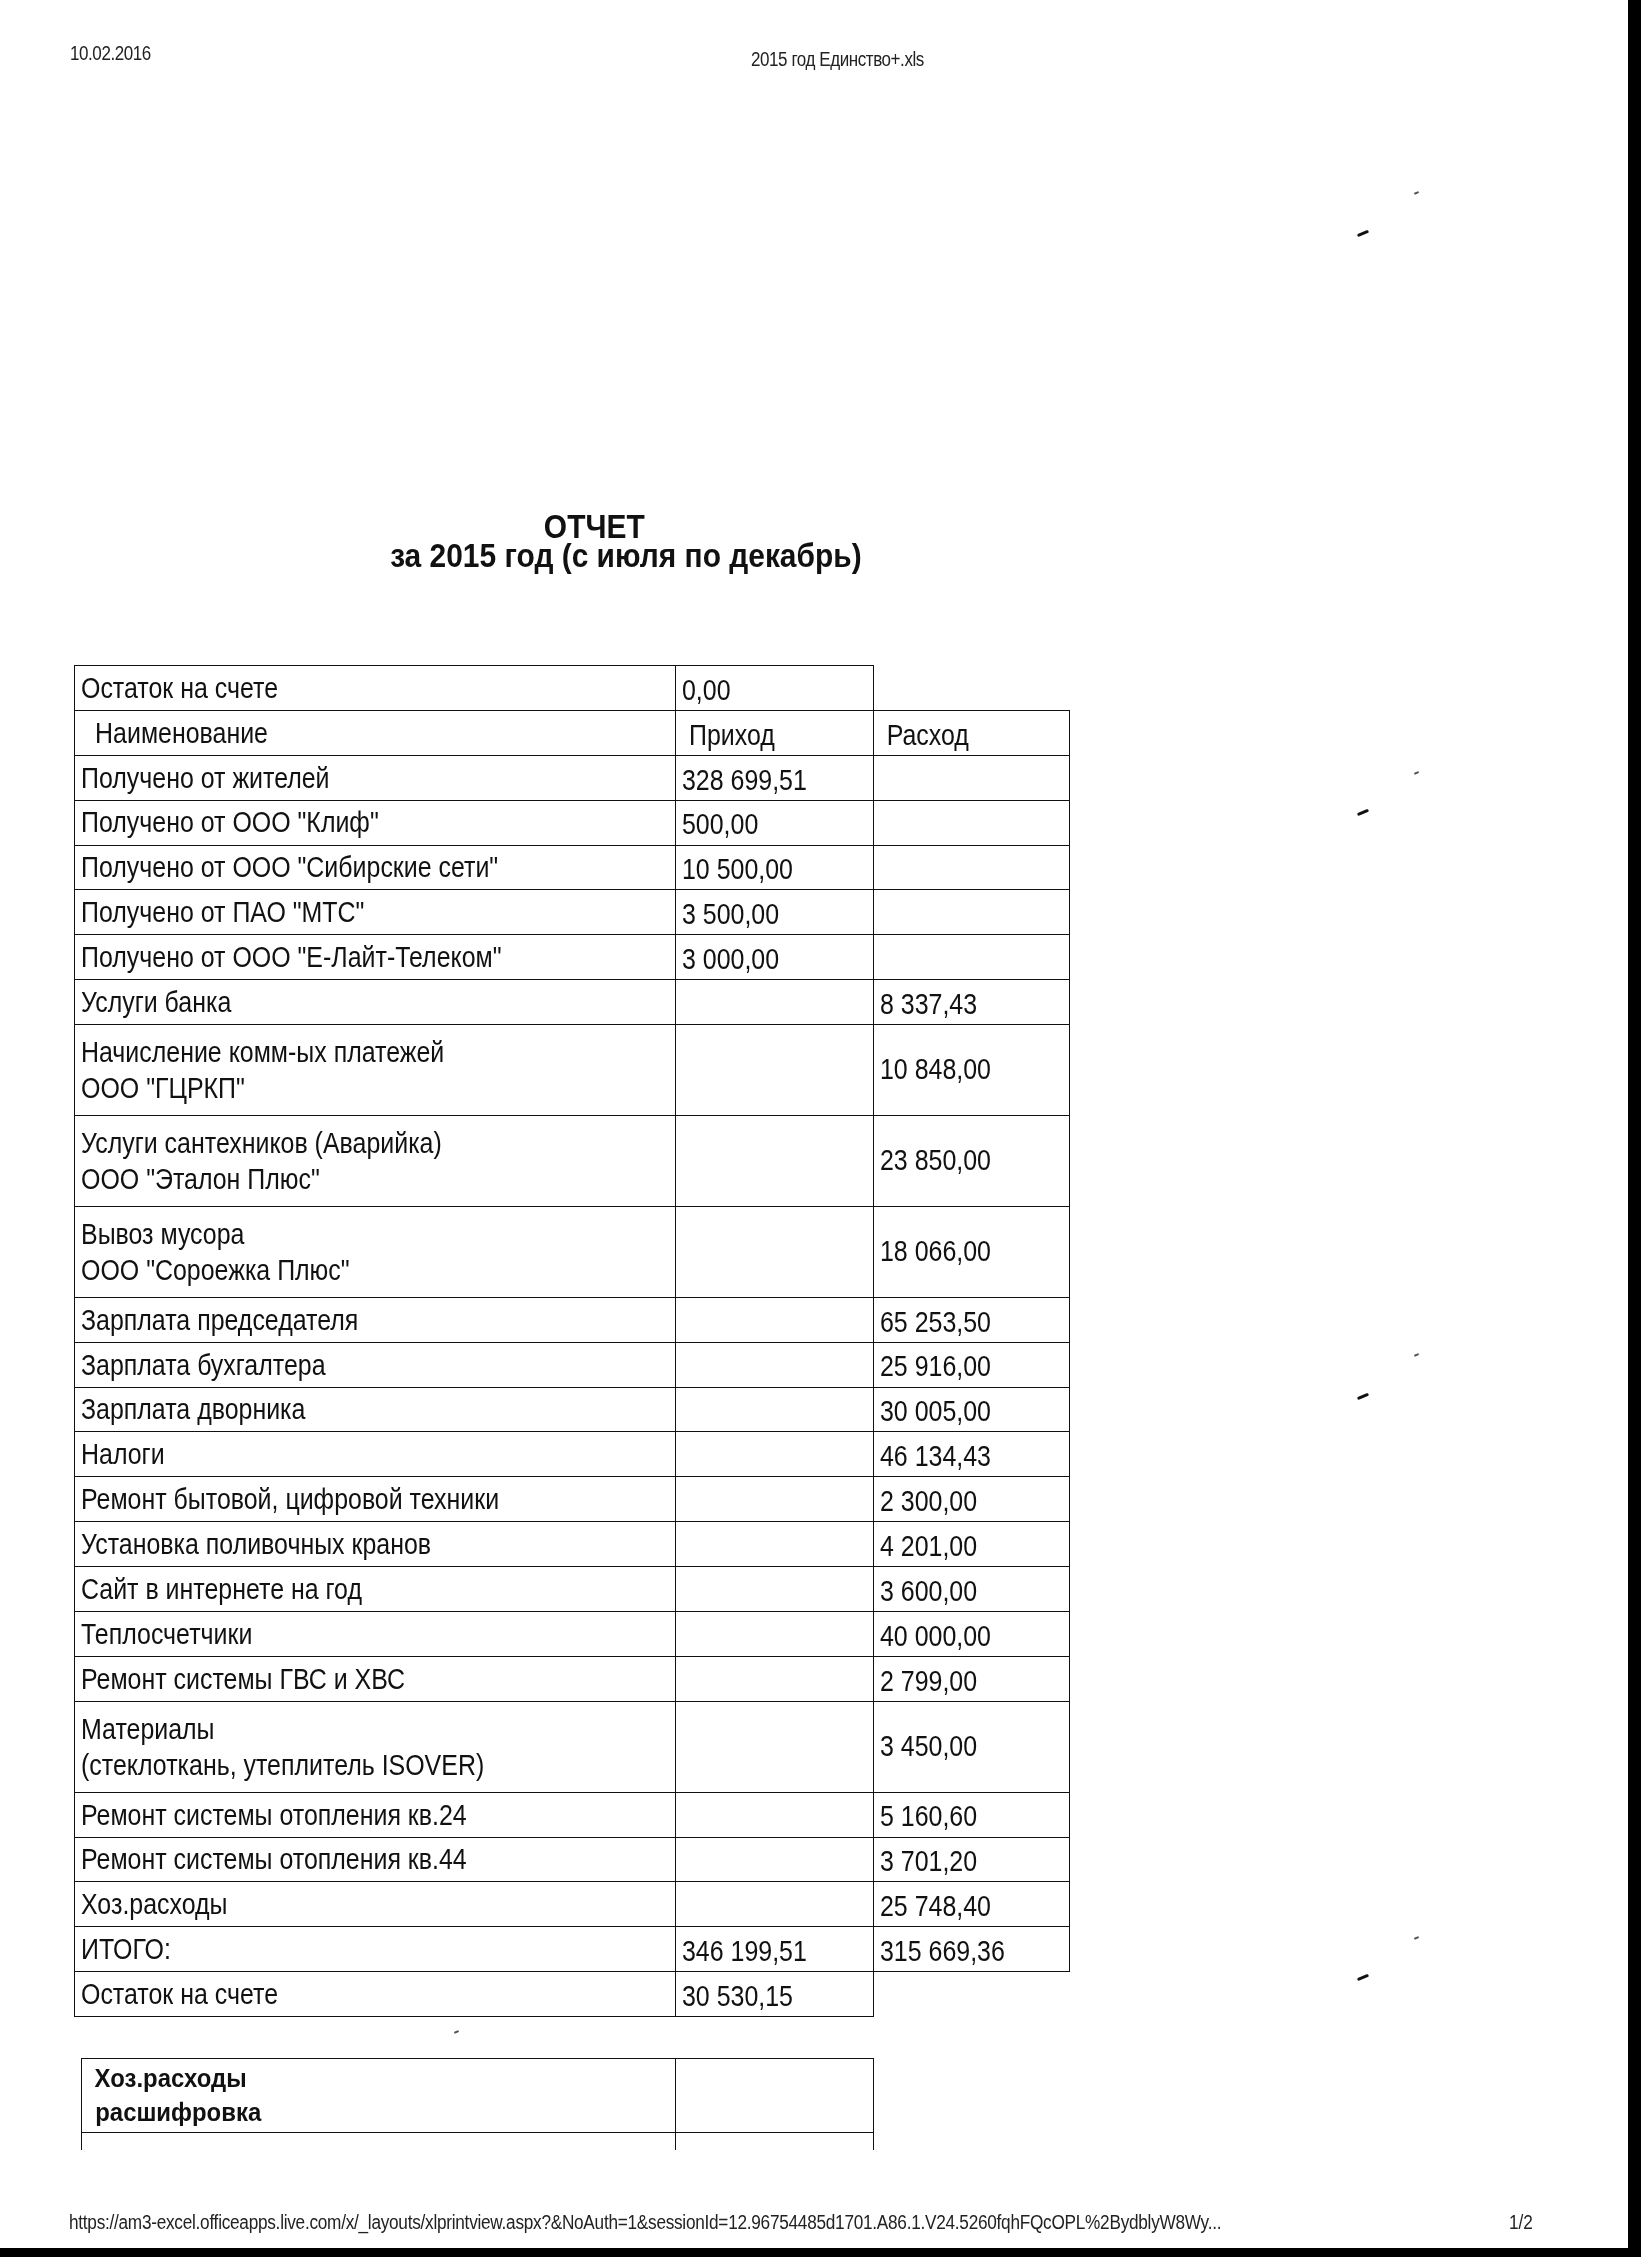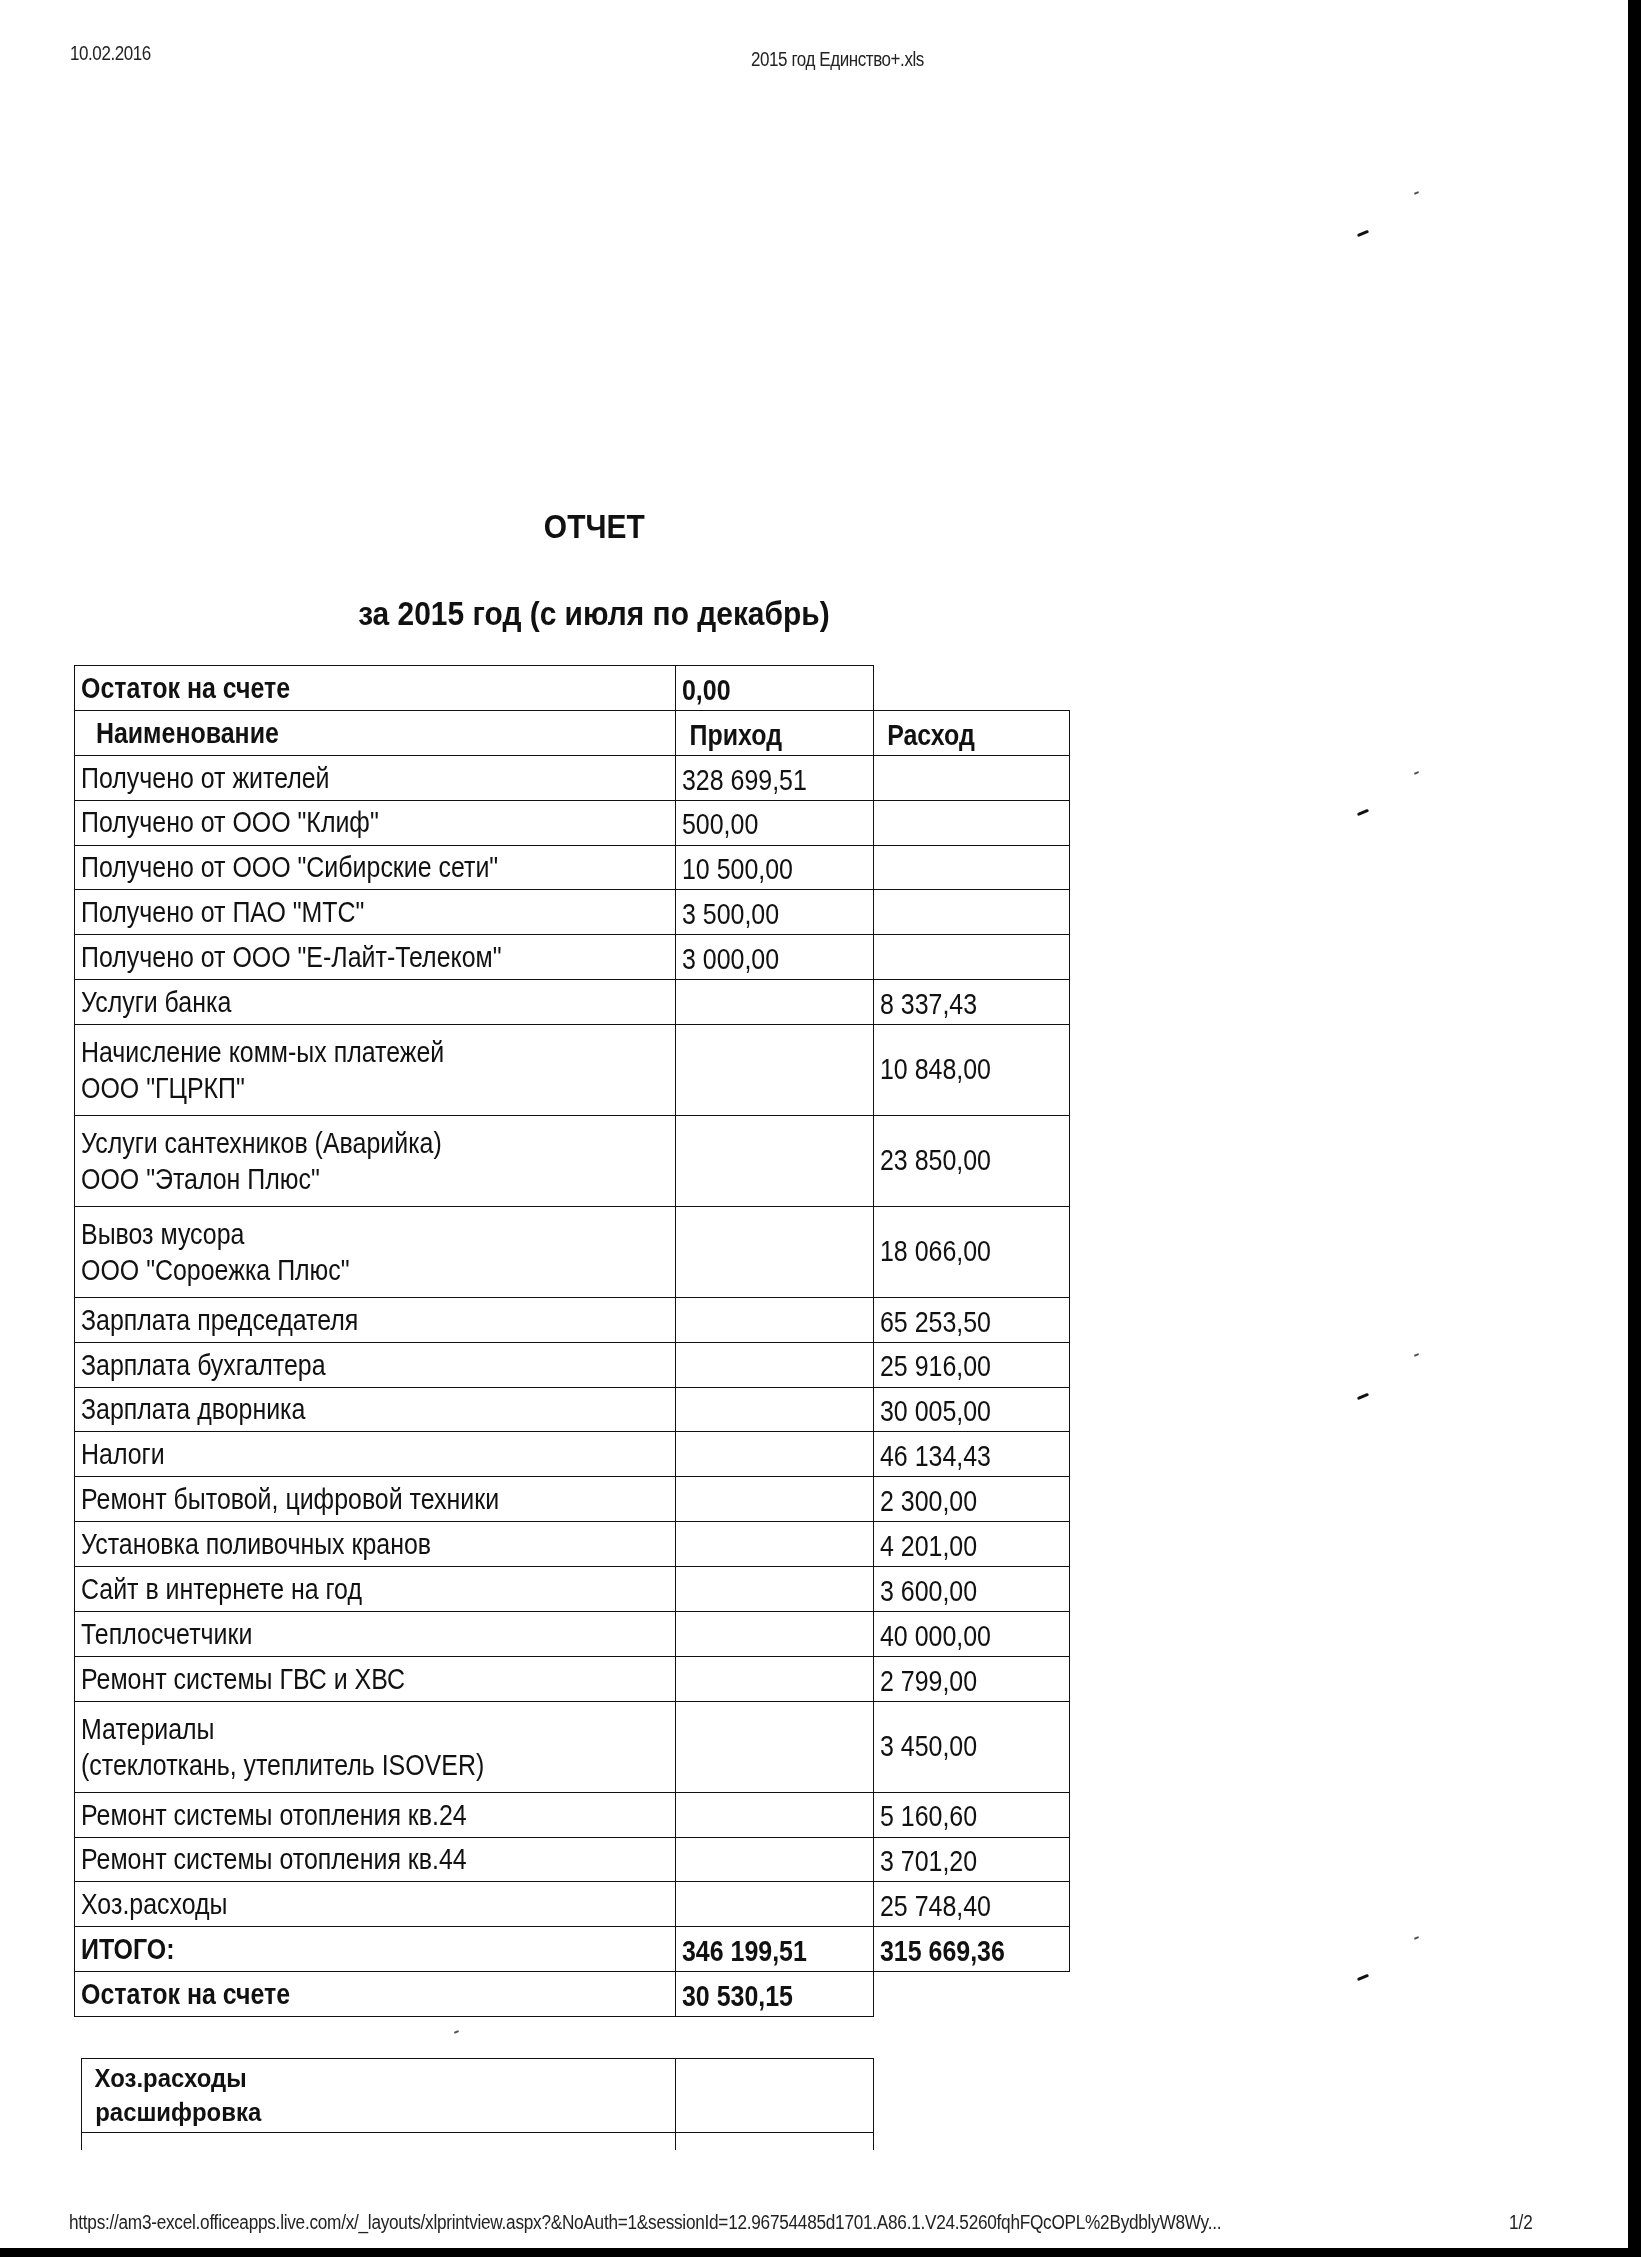--- a/index.html
+++ b/index.html
@@ -11,21 +11,21 @@
   .speck { position: absolute; width: 11.6px; height: 2.9px; background: #111; transform: rotate(-22deg); border-radius: 1.9px; }
   .speck.small { width: 4.8px; height: 1.9px; background: #555; }
   .title { position: absolute; left: 0; width: 1188px; text-align: center; font-weight: bold; font-size: 34px; white-space: nowrap; }
   .title span { display: inline-block; transform: scaleX(0.88); }
 
   table { border-collapse: collapse; position: absolute; table-layout: fixed; }
   td { border: 1.9px solid #111; padding: 0 5.8px; font-size: 29px; vertical-align: middle; white-space: nowrap; overflow: hidden; line-height: 1.25; }
   td .t { display: inline-block; transform: scaleX(0.86); transform-origin: left center; }
   td.c { }
   td.c .t { transform-origin: center center; }
-  td.b { font-weight: bold; }
+  td.b { font-weight: normal; }
   td.noborder { border: none; }
   .main { left: 74px; top: 665px; }
   .main col.c1 { width: 601px; }
   .main col.c2 { width: 198px; }
   .main col.c3 { width: 196px; }
   tr.r1 td { height: 42px; }
   tr.r2 td { height: 88px; }
   tr.r1 td.num, tr.r2 td.num { vertical-align: bottom; padding-bottom: 1.9px; margin-left: 44px; }
   td.num2 { vertical-align: middle !important; }
   .sub { left: 81px; top: 2058px; }
@@ -51,21 +51,21 @@
 <div class="speck small" style="left:1414px; top:1354px;"></div>
 <div class="speck" style="left:1357px; top:1395px;"></div>
 <div class="speck small" style="left:1414px; top:1937px;"></div>
 <div class="speck" style="left:1357px; top:1976px;"></div>
 <div class="speck small" style="left:454px; top:2031px;"></div>
 
 <div class="abs hdr-small" style="left:70px; top:42px;">10.02.2016</div>
 <div class="abs hdr-small" style="left:751px; top:48px;">2015 год Единство+.xls</div>
 
 <div class="title" style="top:507px;"><span>ОТЧЕТ</span></div>
-<div class="title" style="top:594px;"><span>за 2015 год (с июля по декабрь)</span></div>
+<div class="title" style="top:536px;margin-left:32px;"><span>за 2015 год (с июля по декабрь)</span></div>
 
 <table class="main" id="main-table">
   <colgroup>
       <col class="c1">
       <col class="c2">
       <col class="c3">
     </colgroup>
   <tbody id="main-body">
     <tr class="r1">
       <td class="b"><span class="t">Остаток на счете</span></td>

